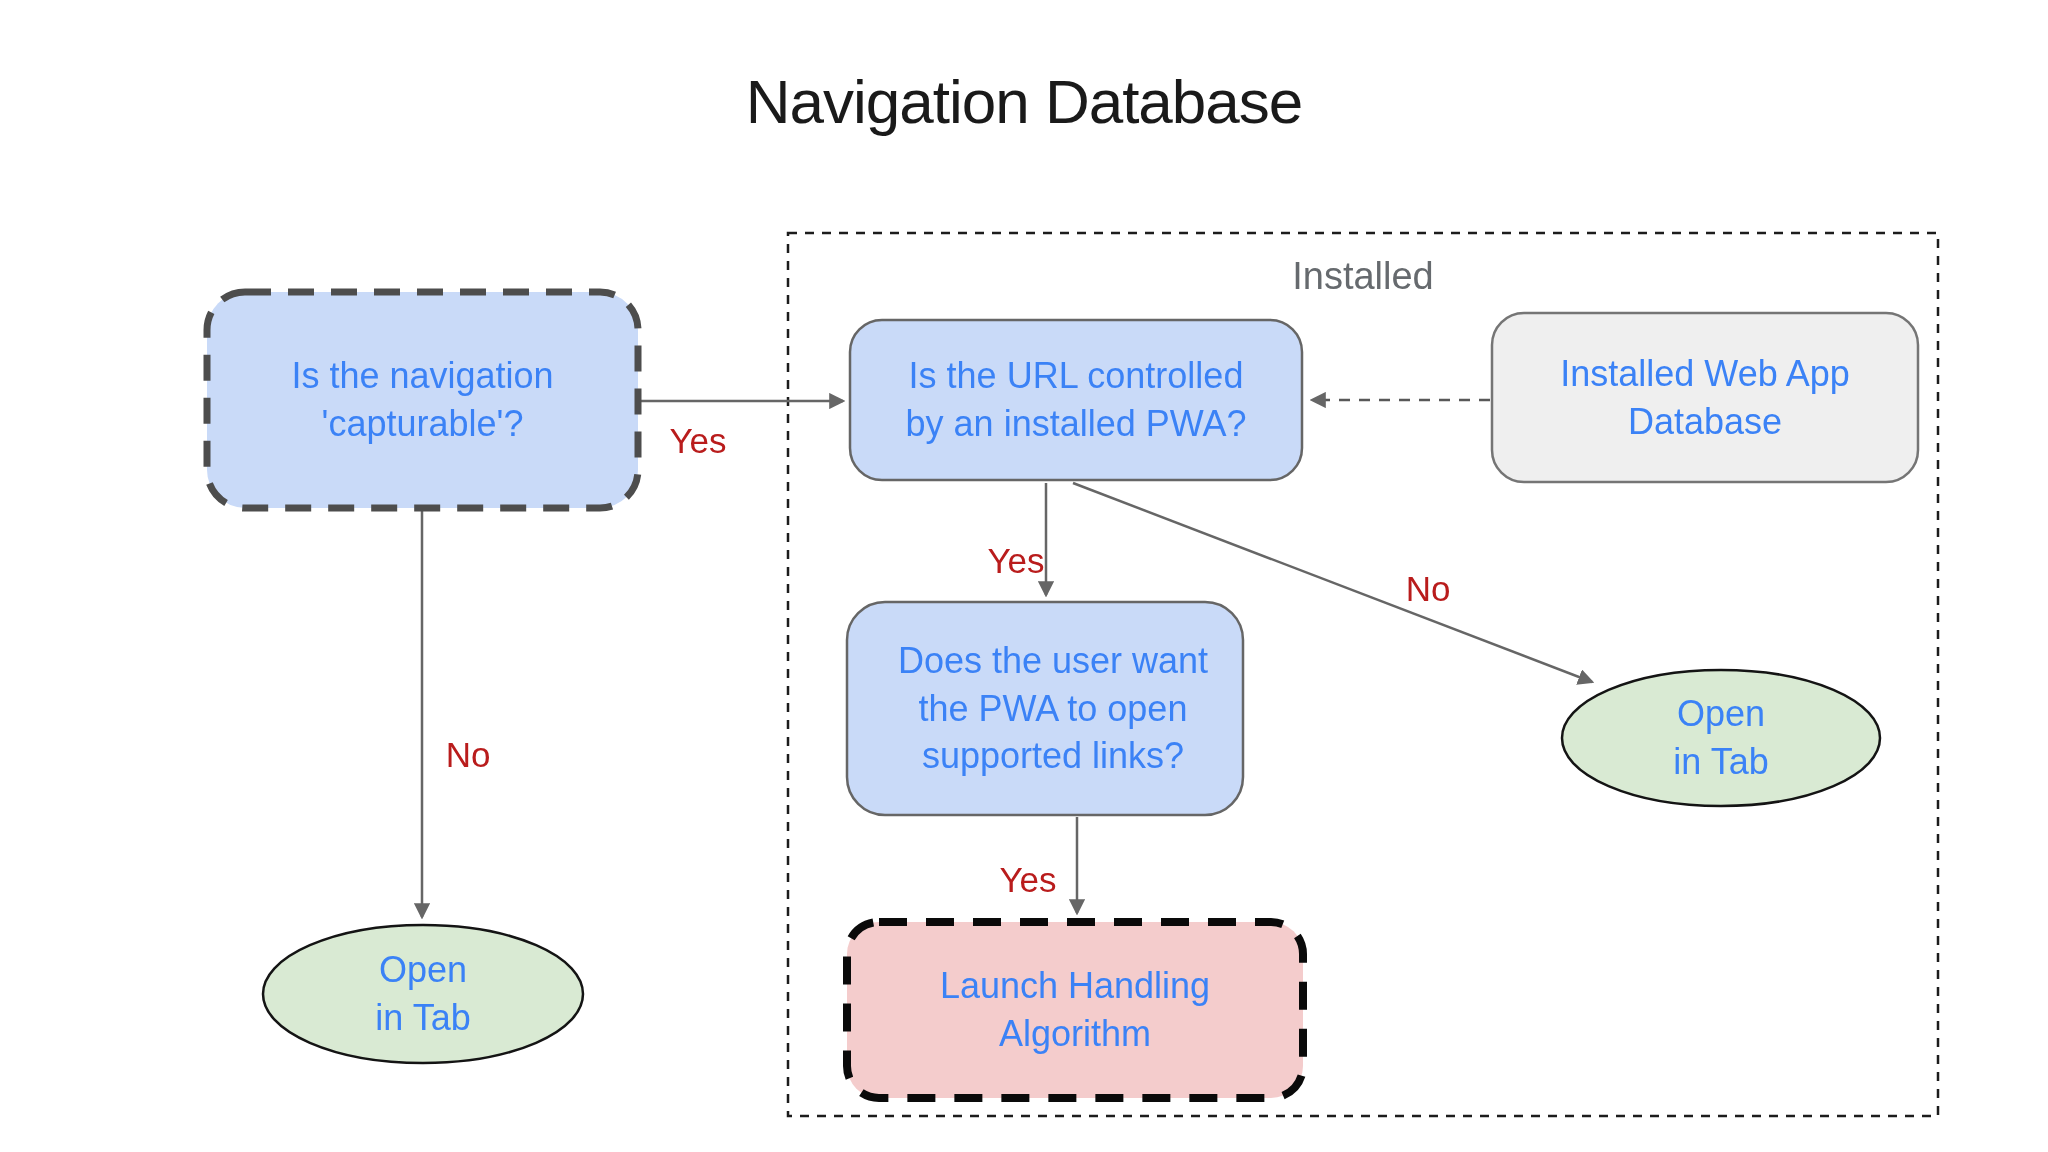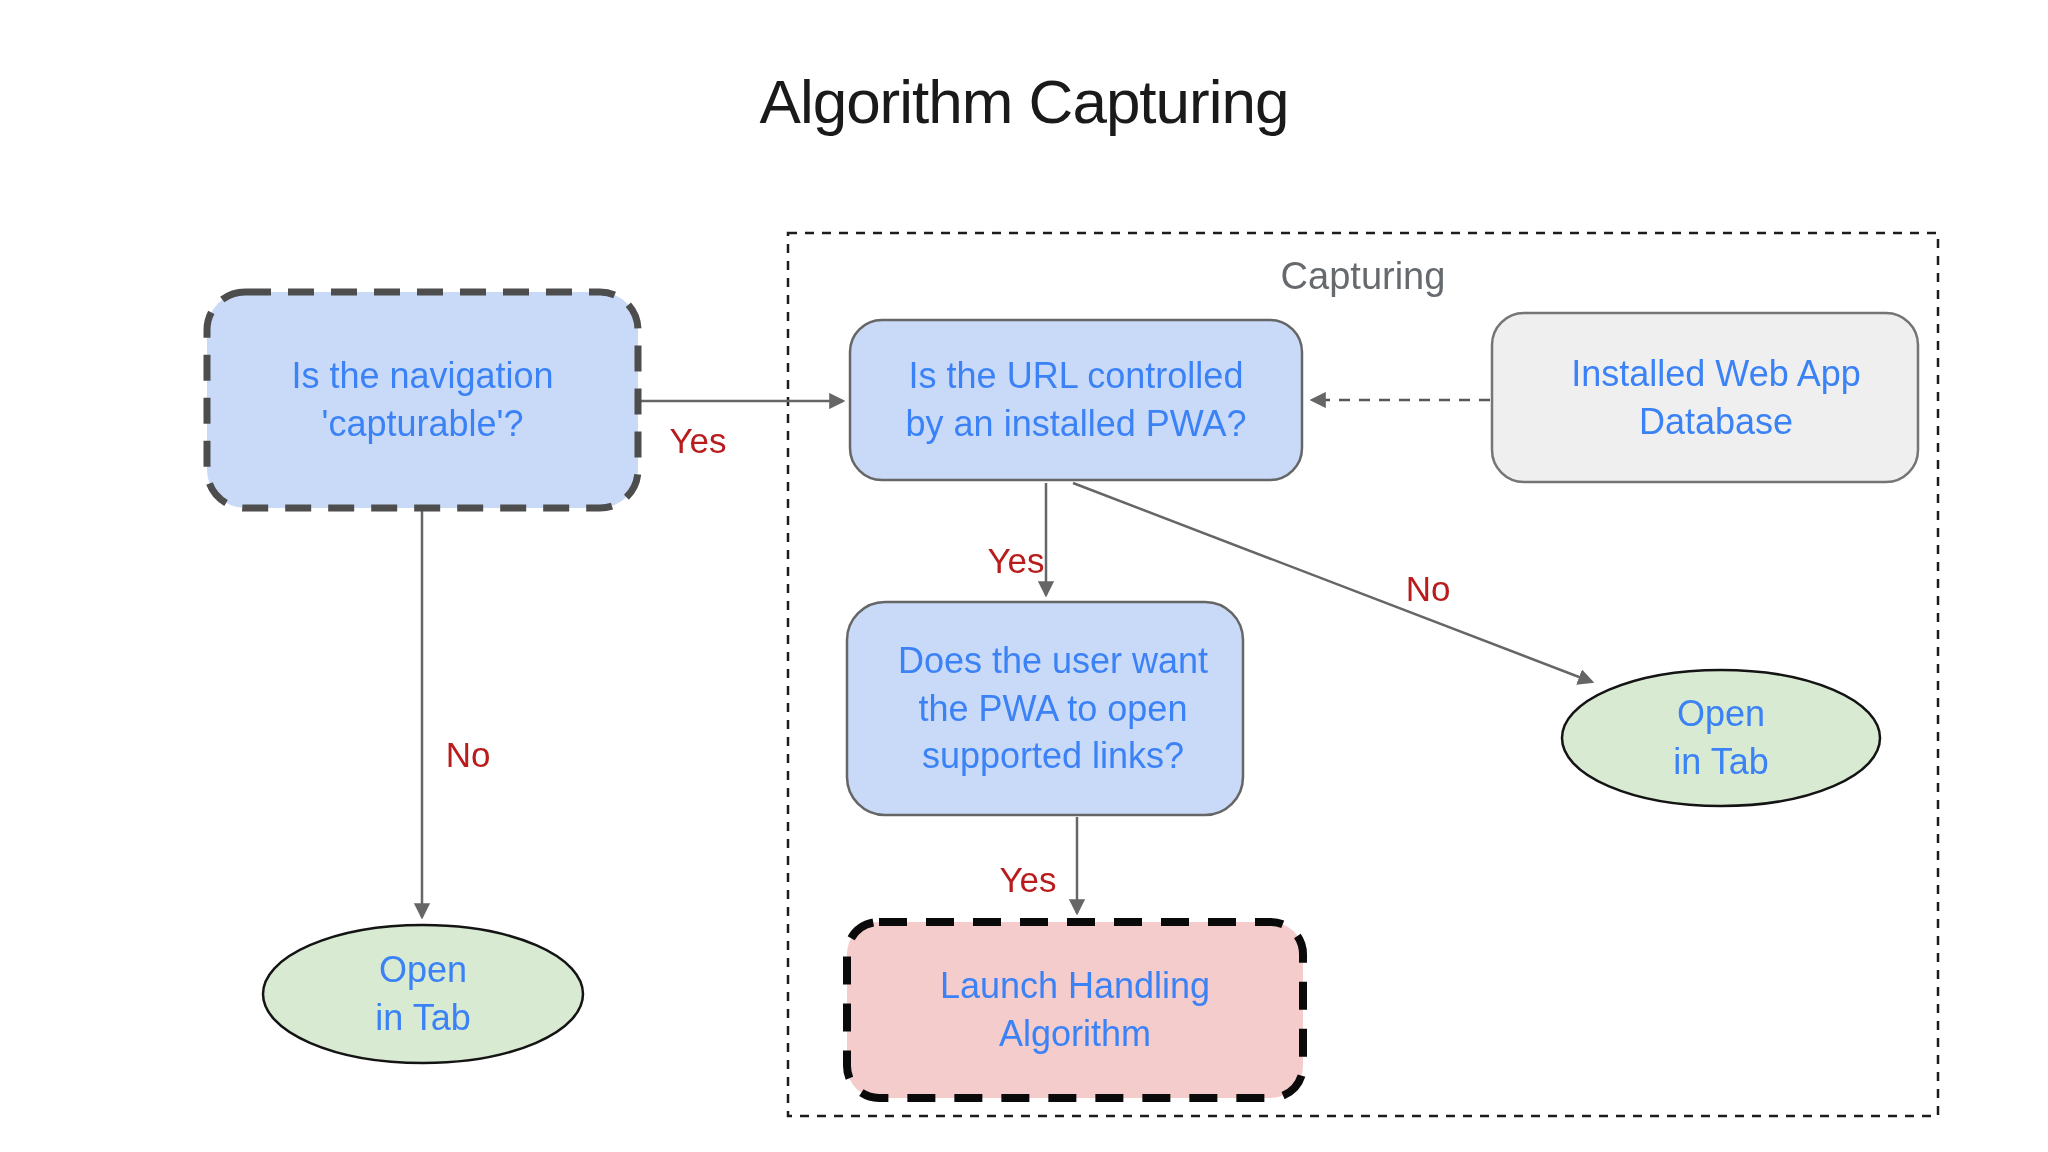--- a/index.html
+++ b/index.html
@@ -82,29 +82,29 @@
 
     <rect x="207" y="292" width="431" height="216" rx="38" fill="#c9daf8" stroke="#4d4d4d" stroke-width="7" stroke-dasharray="26 17"></rect>
     <rect x="850" y="320" width="452" height="160" rx="32" fill="#c9daf8" stroke="#666666" stroke-width="2.5"></rect>
     <rect x="1492" y="313" width="426" height="169" rx="32" fill="#efefef" stroke="#757575" stroke-width="2.5"></rect>
     <rect x="847" y="602" width="396" height="213" rx="38" fill="#c9daf8" stroke="#666666" stroke-width="2.5"></rect>
     <rect x="847" y="922" width="456" height="176" rx="32" fill="#f4cccc" stroke="#0a0a0a" stroke-width="8" stroke-dasharray="28 19"></rect>
     <ellipse cx="423" cy="994" rx="160" ry="69" fill="#d9ead3" stroke="#141414" stroke-width="2.5"></ellipse>
     <ellipse cx="1721" cy="738" rx="159" ry="68" fill="#d9ead3" stroke="#141414" stroke-width="2.5"></ellipse>
   </svg>
 
-  <div class="diagram-title">Algorithm Capturing</div>
+  <div class="diagram-title">Navigation Database</div>
 
-  <div class="group-label">Capturing</div>
+  <div class="group-label">Installed</div>
 
   <div class="node-label" style="left:207px; top:292px; width:431px; height:216px;">Is the navigation
 'capturable'?</div>
   <div class="node-label" style="left:850px; top:320px; width:452px; height:160px;">Is the URL controlled
 by an installed PWA?</div>
-  <div class="node-label" style="left:1492px; top:313px; width:426px; height:169px;padding-left:11px;">Installed Web App
+  <div class="node-label" style="left:1492px; top:313px; width:426px; height:169px;">Installed Web App
 Database</div>
   <div class="node-label" style="left:847px; top:602px; width:396px; height:213px;margin-left:8px;">Does the user want
 the PWA to open
 supported links?</div>
   <div class="node-label" style="left:847px; top:922px; width:456px; height:176px;">Launch Handling
 Algorithm</div>
   <div class="node-label" style="left:263px; top:925px; width:320px; height:138px;">Open
 in Tab</div>
   <div class="node-label" style="left:1562px; top:670px; width:318px; height:136px;">Open
 in Tab</div>

